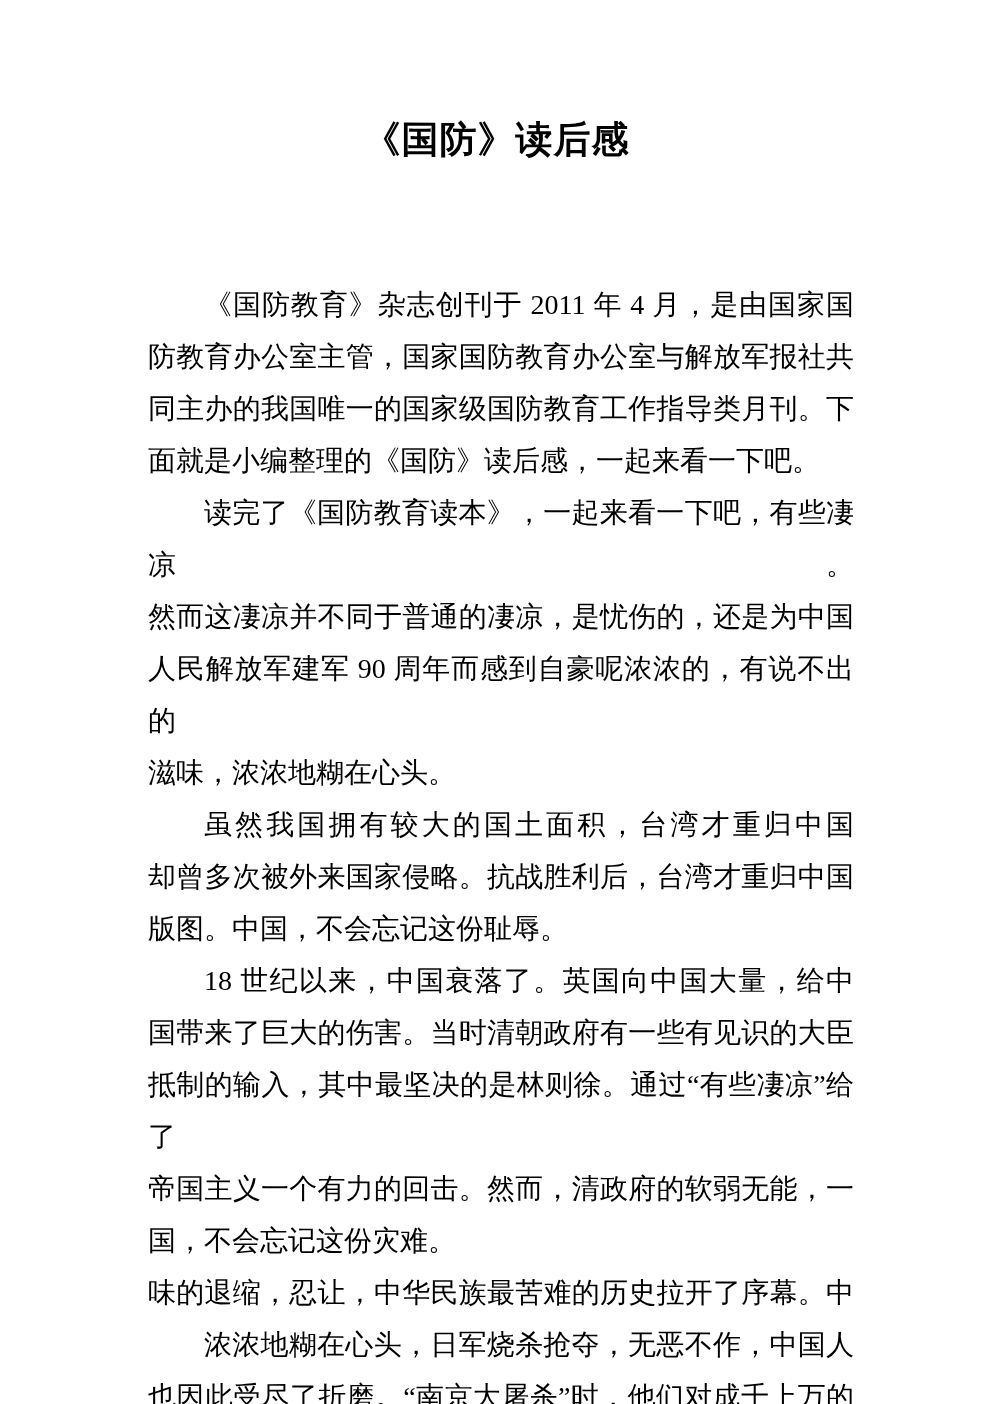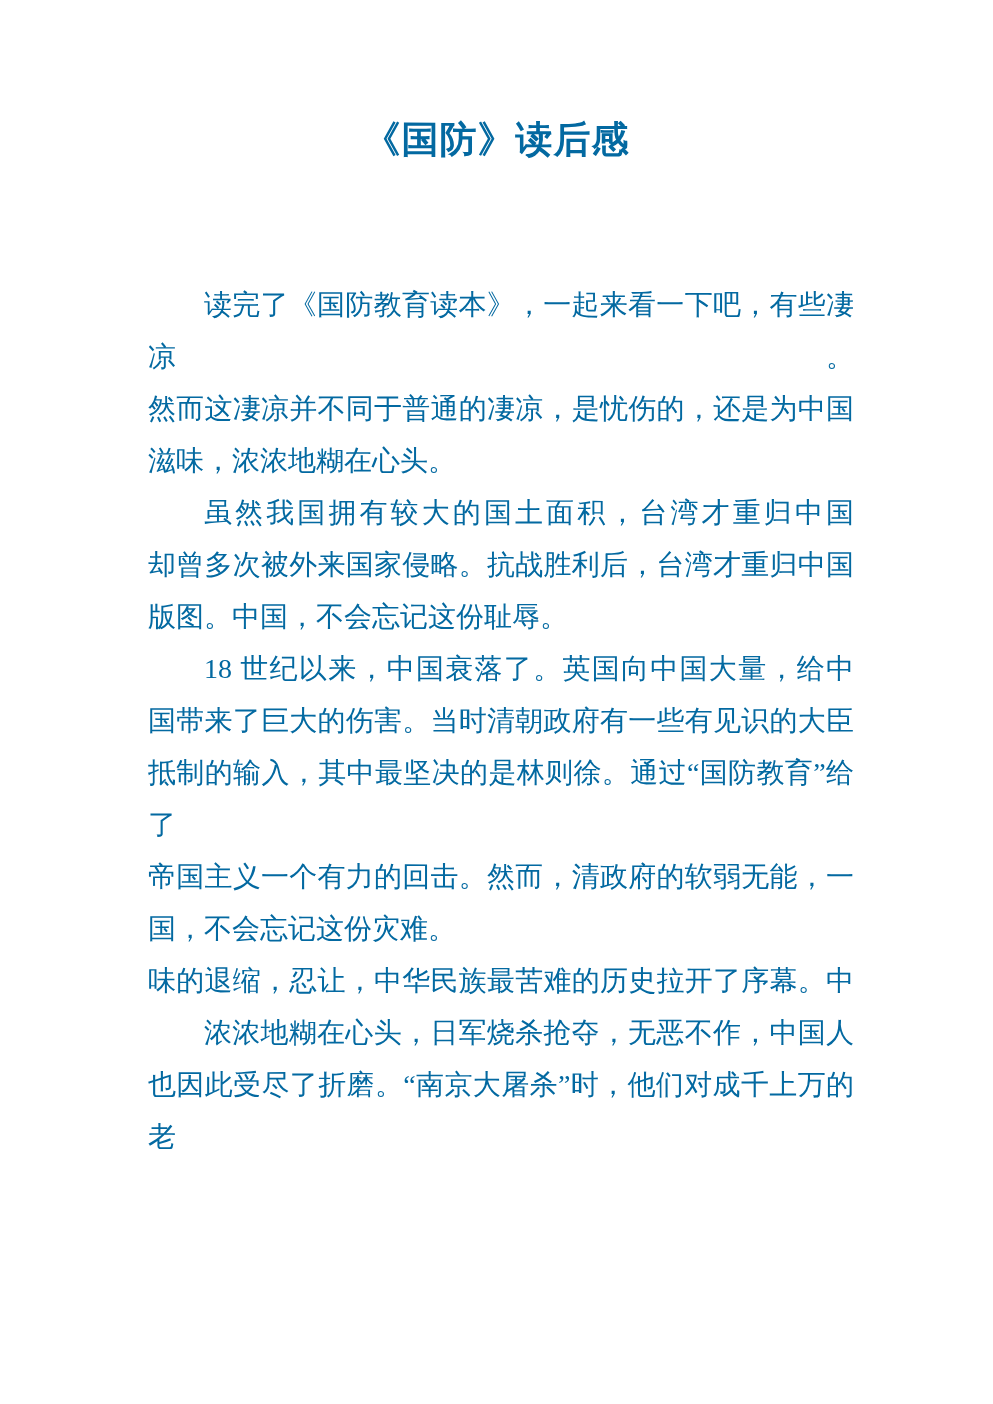--- a/index.html
+++ b/index.html
@@ -1,21 +1,21 @@
 <!DOCTYPE html>
 <html><head>
 <meta charset="utf-8">
 <style>
   html,body{margin:0;padding:0;background:#ffffff;}
   .page{
     position:relative;
     width:993px;height:1404px;
     background:#ffffff;
     overflow:hidden;
-    color:#0369a1;
+    color:#000000;
     font-family:"Liberation Serif","DejaVu Serif",serif;
   }
   .doc-title{
     margin:0;
     padding-top:113px;
     text-align:center;
     font-size:37px;
     line-height:54px;
     font-weight:700;
     letter-spacing:1px;
@@ -41,37 +41,44 @@
 </style>
 </head>
 <body>
 
 <div class="page">
 
   <h1 class="doc-title">《国防》读后感</h1>
 
   <div class="content">
 
+    <div class="para">
+      <div class="ln j ind">《国防教育》杂志创刊于 2011 年 4 月，是由国家国</div>
+      <div class="ln j">防教育办公室主管，国家国防教育办公室与解放军报社共</div>
+      <div class="ln j">同主办的我国唯一的国家级国防教育工作指导类月刊。下</div>
+      <div class="ln">面就是小编整理的《国防》读后感，一起来看一下吧。</div>
+    </div>
 
     <div class="para">
       <div class="ln j ind">读完了《国防教育读本》，一起来看一下吧，有些凄凉。</div>
       <div class="ln j">然而这凄凉并不同于普通的凄凉，是忧伤的，还是为中国</div>
+      <div class="ln j">人民解放军建军 90 周年而感到自豪呢浓浓的，有说不出的</div>
       <div class="ln">滋味，浓浓地糊在心头。</div>
     </div>
 
     <div class="para">
       <div class="ln j ind">虽然我国拥有较大的国土面积，台湾才重归中国</div>
       <div class="ln j">却曾多次被外来国家侵略。抗战胜利后，台湾才重归中国</div>
       <div class="ln">版图。中国，不会忘记这份耻辱。</div>
     </div>
 
     <div class="para">
       <div class="ln j ind">18 世纪以来，中国衰落了。英国向中国大量，给中</div>
       <div class="ln j">国带来了巨大的伤害。当时清朝政府有一些有见识的大臣</div>
-      <div class="ln j">抵制的输入，其中最坚决的是林则徐。通过“国防教育”给了</div>
+      <div class="ln j">抵制的输入，其中最坚决的是林则徐。通过“有些凄凉”给了</div>
       <div class="ln j">帝国主义一个有力的回击。然而，清政府的软弱无能，一</div>
       <div class="ln">国，不会忘记这份灾难。</div>
       <div class="ln j">味的退缩，忍让，中华民族最苦难的历史拉开了序幕。中</div>
     </div>
 
     <div class="para">
       <div class="ln j ind">浓浓地糊在心头，日军烧杀抢夺，无恶不作，中国人</div>
       <div class="ln j">也因此受尽了折磨。“南京大屠杀”时，他们对成千上万的老</div>
     </div>
 

